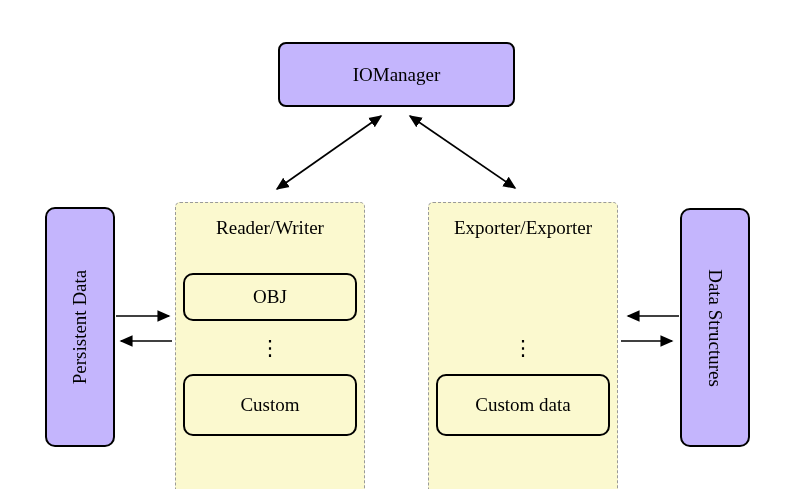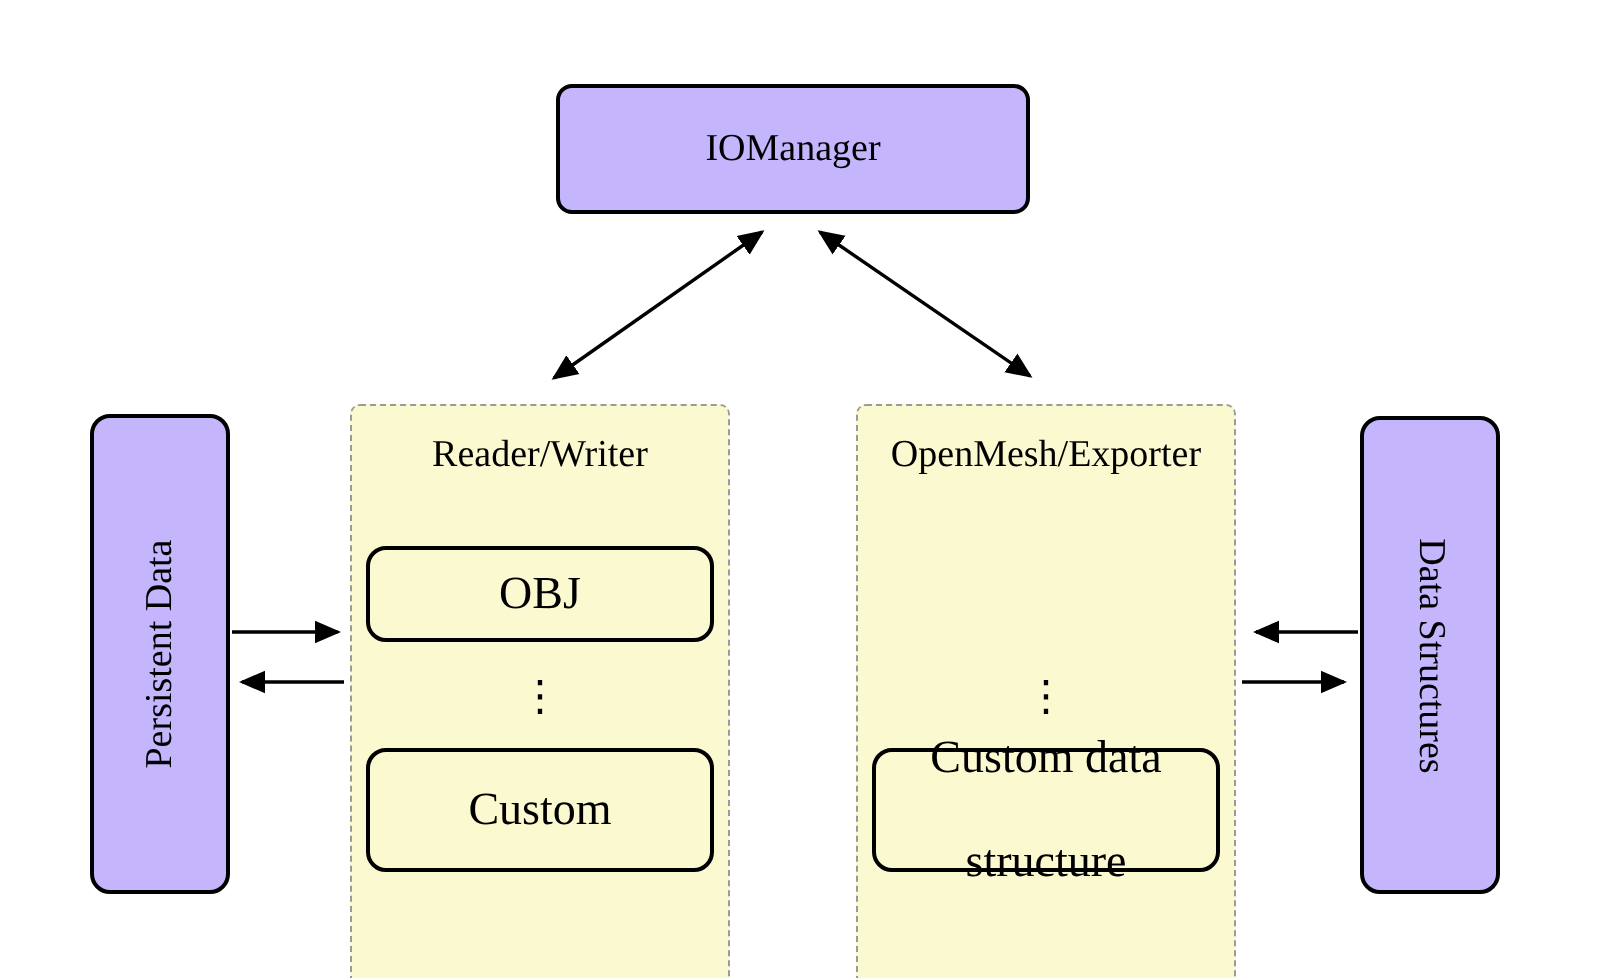--- a/index.html
+++ b/index.html
@@ -54,21 +54,21 @@
     position: absolute;
     left: 7px;
     width: 174px;
     background: #FBF9CF;
     border: 2.5px solid #000000;
     border-radius: 10px;
     display: flex;
     flex-direction: column;
     align-items: center;
     justify-content: center;
-    font-size: 23px;
+    font-size: 19px;
     line-height: 24px;
     text-align: center;
   }
   .inner-box.top    { top: 70px;  height: 48px; }
   .inner-box.bottom { top: 171px; height: 62px; gap: 28px; }
   .ellipsis {
     position: absolute;
     top: 120px;
     left: 0;
     width: 100%;
@@ -110,25 +110,24 @@
     <div class="inner-box top">
       <span>OBJ</span>
     </div>
     <div class="ellipsis">⋮</div>
     <div class="inner-box bottom">
       <span>Custom</span>
     </div>
   </div>
 
   <div class="panel" style="left:428px; top:202px;">
-    <div class="panel-title">OpenMesh/Exporter</div>
+    <div class="panel-title">Exporter/Exporter</div>
     <div class="ellipsis">⋮</div>
     <div class="inner-box bottom">
       <span>Custom data</span>
-      <span>structure</span>
     </div>
   </div>
 
   <svg class="arrows" viewBox="0 0 800 489">
     <defs>
       <marker id="ah" viewBox="0 0 10 10" refX="8.5" refY="5" markerWidth="8" markerHeight="8" orient="auto-start-reverse">
         <path d="M0,0.8 L9.6,5 L0,9.2 z" fill="#000000"></path>
       </marker>
     </defs>
 

